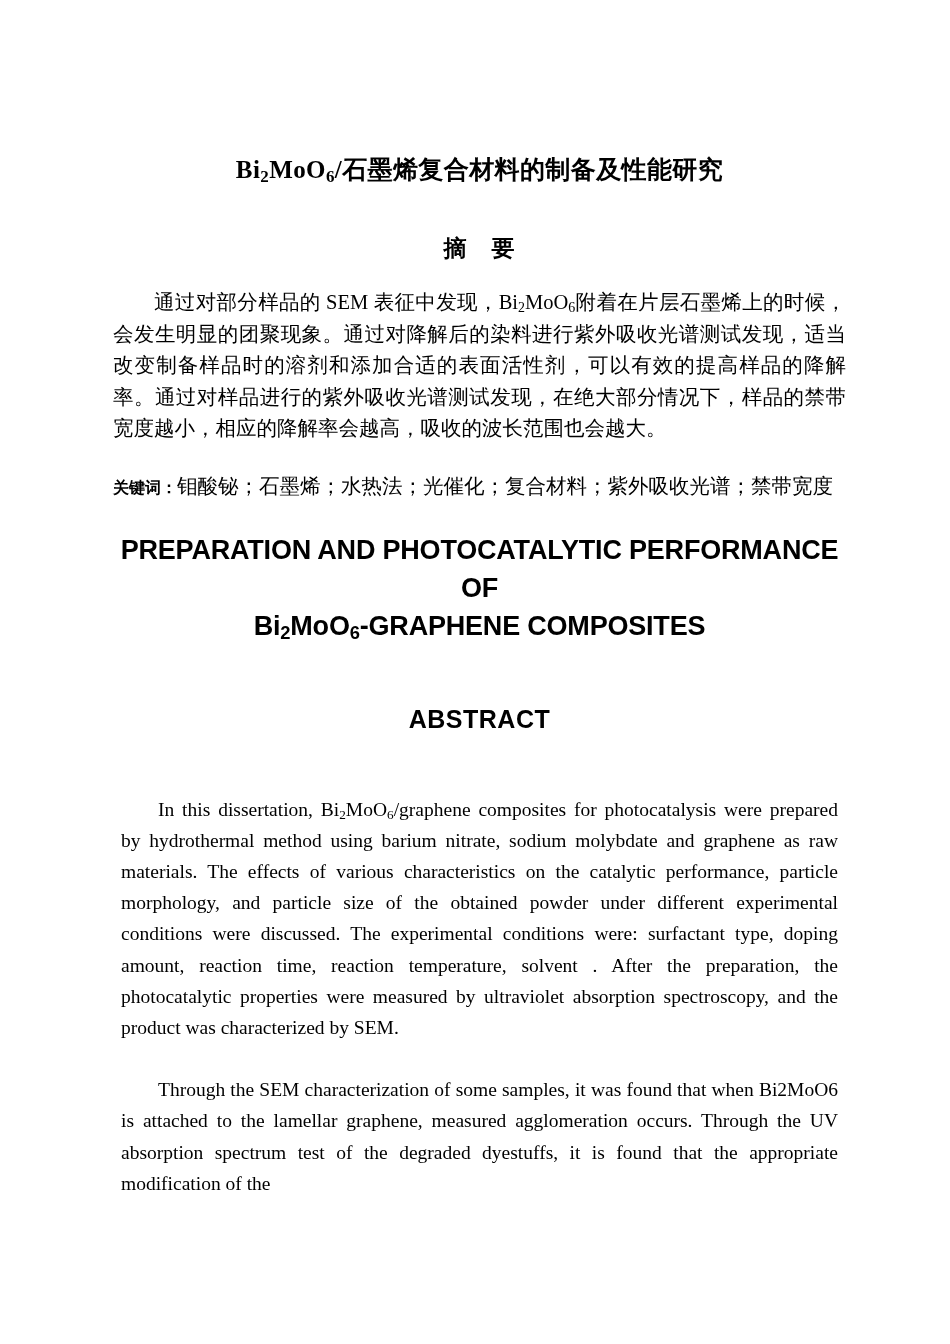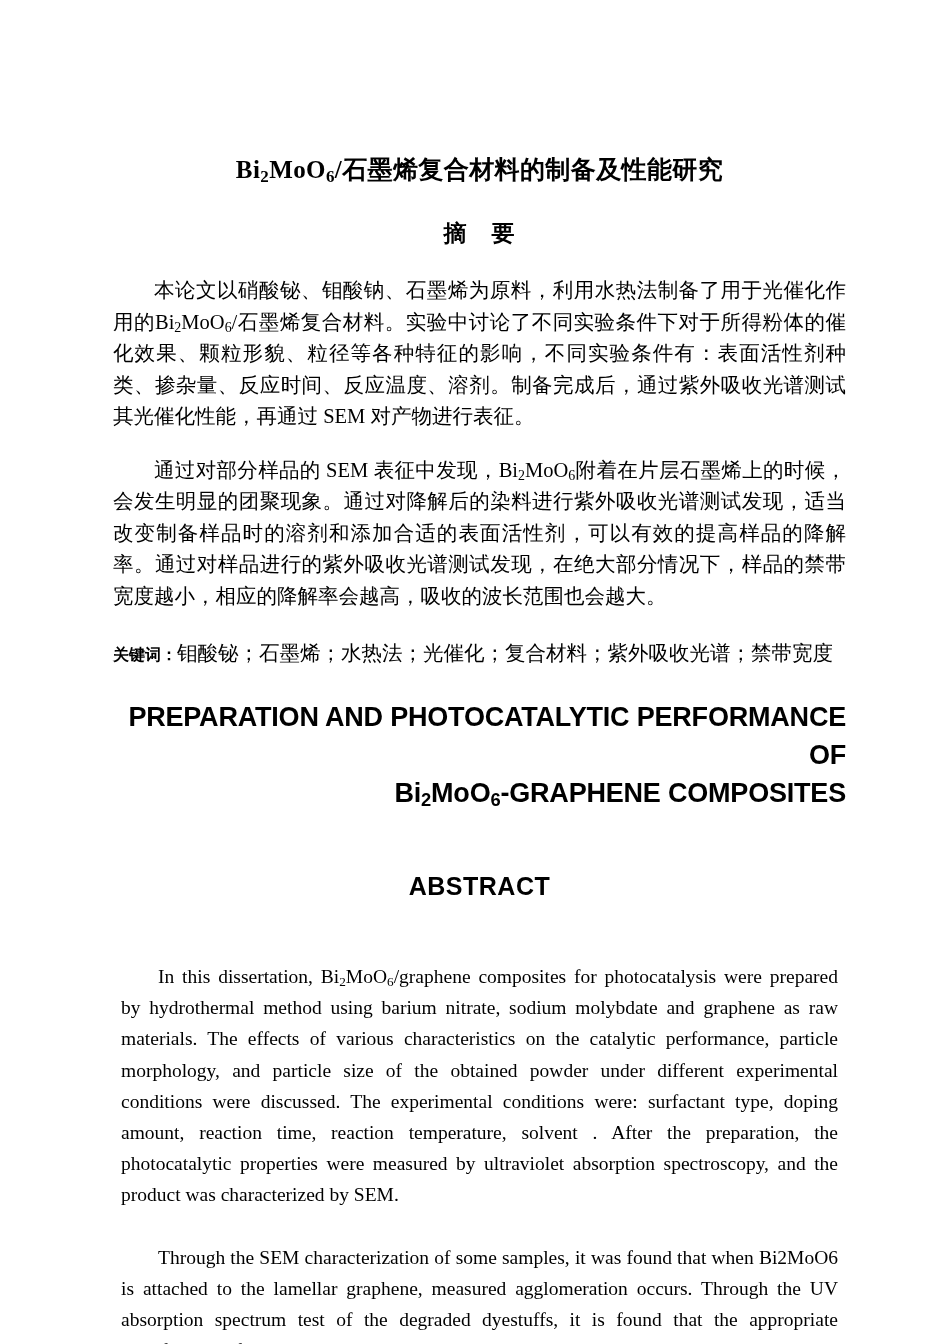--- a/index.html
+++ b/index.html
@@ -31,25 +31,25 @@
     font-size: 25px;
     line-height: 34px;
     letter-spacing: 0.4px;
     margin-top: 147px;
   }
   .cn-title .formula { font-family: "Liberation Serif", "DejaVu Serif", serif; }
 
   
   .cn-abstract-heading {
     text-align: center;
-    font-family: Liberation Serif, serif;
+    font-family: Liberation Mono, monospace;
     font-size: 23px;
     line-height: 30px;
     letter-spacing: 1px;
-    margin-top: 32px;
+    margin-top: 48px;
   }
 
   
   .cn-para {
     font-family: "Liberation Serif", "DejaVu Serif", serif;
     font-size: 20.5px;
     line-height: 31.5px;
     text-align: justify;
     text-justify: inter-ideograph;
     text-indent: 41px;
@@ -67,21 +67,21 @@
     text-indent: 0;
   }
   .cn-keywords .kw-label {
     font-family: "DejaVu Sans", "Liberation Sans", sans-serif;
     font-weight: bold;
     font-size: 16px;
   }
 
   
   .en-title {
-    text-align: right;
+    text-align: center;
     font-family: "Liberation Sans", "DejaVu Sans", sans-serif;
     font-size: 27px;
     line-height: 38px;
     margin-top: 28px;
     letter-spacing: -0.2px;
   }
 
   
   .en-abstract-heading {
     text-align: center;
@@ -116,21 +116,20 @@
 
 <div class="page">
   <div class="content">
 
     <h1 class="cn-title">
       <span class="formula"><span>Bi</span><sub>2</sub><span>MoO</span><sub>6</sub></span><span>/石墨烯复合材料的制备及性能研究</span>
     </h1>
 
     <h2 class="cn-abstract-heading">摘　要</h2>
 
-    <p class="cn-para first">本论文以硝酸铋、钼酸钠、石墨烯为原料，利用水热法制备了用于光催化作用的Bi<sub>2</sub>MoO<sub>6</sub>/石墨烯复合材料。实验中讨论了不同实验条件下对于所得粉体的催化效果、颗粒形貌、粒径等各种特征的影响，不同实验条件有：表面活性剂种类、掺杂量、反应时间、反应温度、溶剂。制备完成后，通过紫外吸收光谱测试其光催化性能，再通过 SEM 对产物进行表征。</p>
 
     <p class="cn-para second">通过对部分样品的 SEM 表征中发现，Bi<sub>2</sub>MoO<sub>6</sub>附着在片层石墨烯上的时候，会发生明显的团聚现象。通过对降解后的染料进行紫外吸收光谱测试发现，适当改变制备样品时的溶剂和添加合适的表面活性剂，可以有效的提高样品的降解率。通过对样品进行的紫外吸收光谱测试发现，在绝大部分情况下，样品的禁带宽度越小，相应的降解率会越高，吸收的波长范围也会越大。</p>
 
     <p class="cn-keywords"><span class="kw-label">关键词：</span><span>钼酸铋；石墨烯；水热法；光催化；复合材料；紫外吸收光谱；禁带宽度</span></p>
 
     <h1 class="en-title">
       <span>PREPARATION AND PHOTOCATALYTIC PERFORMANCE OF</span><br>
       <span><span>Bi</span><sub>2</sub><span>MoO</span><sub>6</sub><span>-GRAPHENE COMPOSITES</span></span>
     </h1>
 

